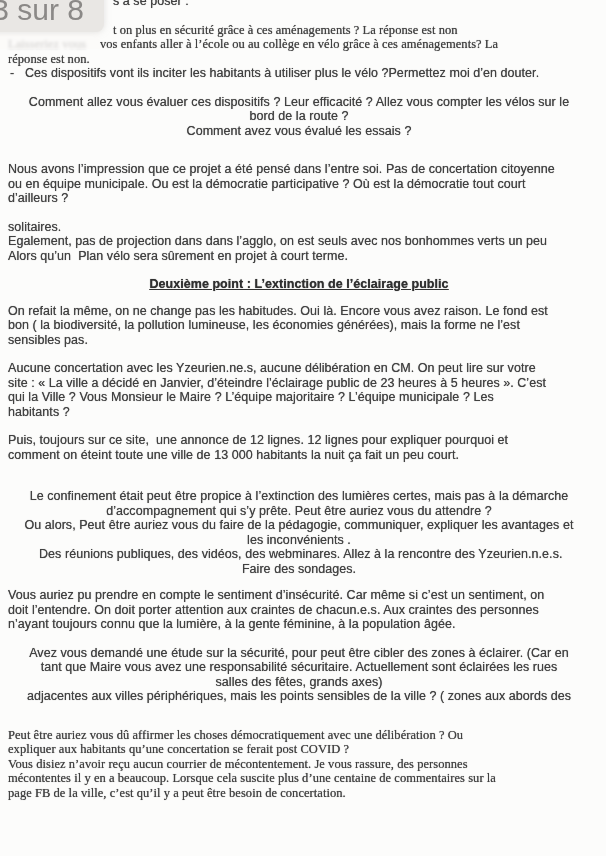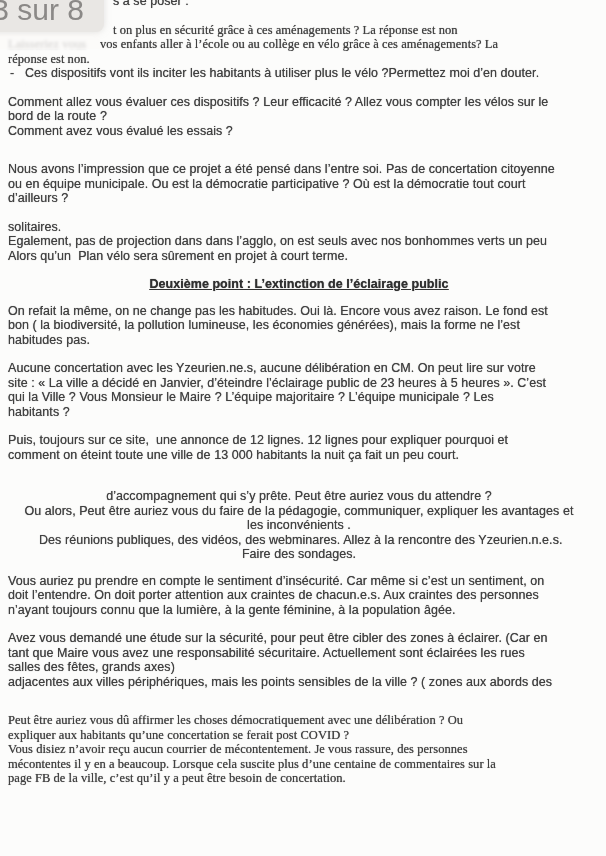--- a/index.html
+++ b/index.html
@@ -18,21 +18,21 @@
     font-size: 12.5px;
     line-height: 14.5px;
     color: #414141;
     text-shadow: 0 0 0.7px rgba(65,65,65,0.85);
     letter-spacing: 0.05px;
   }
   .para { margin: 0 0 14px 0; }
   .para.sp-none   { margin-bottom: 0; font-family: Liberation Serif, serif; }
   .para.sp-small  { margin-bottom: 12px; text-align: center; }
   .para.sp-normal { margin-bottom: 14px; }
-  .para.sp-large  { margin-bottom: 24px; }
+  .para.sp-large  { margin-bottom: 24px; text-align: center; }
   .para.sp-xlarge { margin-bottom: 27px; }
   .line { white-space: pre; }
   .para.heading .line {
     font-weight: bold;
     text-decoration: underline;
     color: #303030;
     text-shadow: 0 0 0.8px rgba(48,48,48,0.9);
   }
   .bullet {
     display: inline-block;
@@ -109,33 +109,34 @@
       <div class="line"><span>solitaires.</span></div>
       <div class="line"><span>Egalement, pas de projection dans dans l’agglo, on est seuls avec nos bonhommes verts un peu</span></div>
       <div class="line"><span>Alors qu’un  Plan vélo sera sûrement en projet à court terme.</span></div>
     </div>
     <div class="para sp-small heading">
       <div class="line"><span>Deuxième point : L’extinction de l’éclairage public</span></div>
     </div>
     <div class="para sp-normal">
       <div class="line"><span>On refait la même, on ne change pas les habitudes. Oui là. Encore vous avez raison. Le fond est</span></div>
       <div class="line"><span>bon ( la biodiversité, la pollution lumineuse, les économies générées), mais la forme ne l’est</span></div>
-      <div class="line"><span>habitudes pas.</span></div>
+      <div class="line"><span>sensibles pas.</span></div>
     </div>
     <div class="para sp-normal">
       <div class="line"><span>Aucune concertation avec les Yzeurien.ne.s, aucune délibération en CM. On peut lire sur votre</span></div>
       <div class="line"><span>site : « La ville a décidé en Janvier, d’éteindre l’éclairage public de 23 heures à 5 heures ». C’est</span></div>
       <div class="line"><span>qui la Ville ? Vous Monsieur le Maire ? L’équipe majoritaire ? L’équipe municipale ? Les</span></div>
       <div class="line"><span>habitants ?</span></div>
     </div>
     <div class="para sp-xlarge">
       <div class="line"><span>Puis, toujours sur ce site,  une annonce de 12 lignes. 12 lignes pour expliquer pourquoi et</span></div>
       <div class="line"><span>comment on éteint toute une ville de 13 000 habitants la nuit ça fait un peu court.</span></div>
     </div>
     <div class="para sp-small">
+      <div class="line"><span>Le confinement était peut être propice à l’extinction des lumières certes, mais pas à la démarche</span></div>
       <div class="line"><span>d’accompagnement qui s’y prête. Peut être auriez vous du attendre ?</span></div>
       <div class="line"><span>Ou alors, Peut être auriez vous du faire de la pédagogie, communiquer, expliquer les avantages et</span></div>
       <div class="line"><span>les inconvénients .</span></div>
       <div class="line"><span> Des réunions publiques, des vidéos, des webminares. Allez à la rencontre des Yzeurien.n.e.s.</span></div>
       <div class="line"><span>Faire des sondages.</span></div>
     </div>
     <div class="para sp-normal">
       <div class="line"><span>Vous auriez pu prendre en compte le sentiment d’insécurité. Car même si c’est un sentiment, on</span></div>
       <div class="line"><span>doit l’entendre. On doit porter attention aux craintes de chacun.e.s. Aux craintes des personnes</span></div>
       <div class="line"><span>n’ayant toujours connu que la lumière, à la gente féminine, à la population âgée.</span></div>

